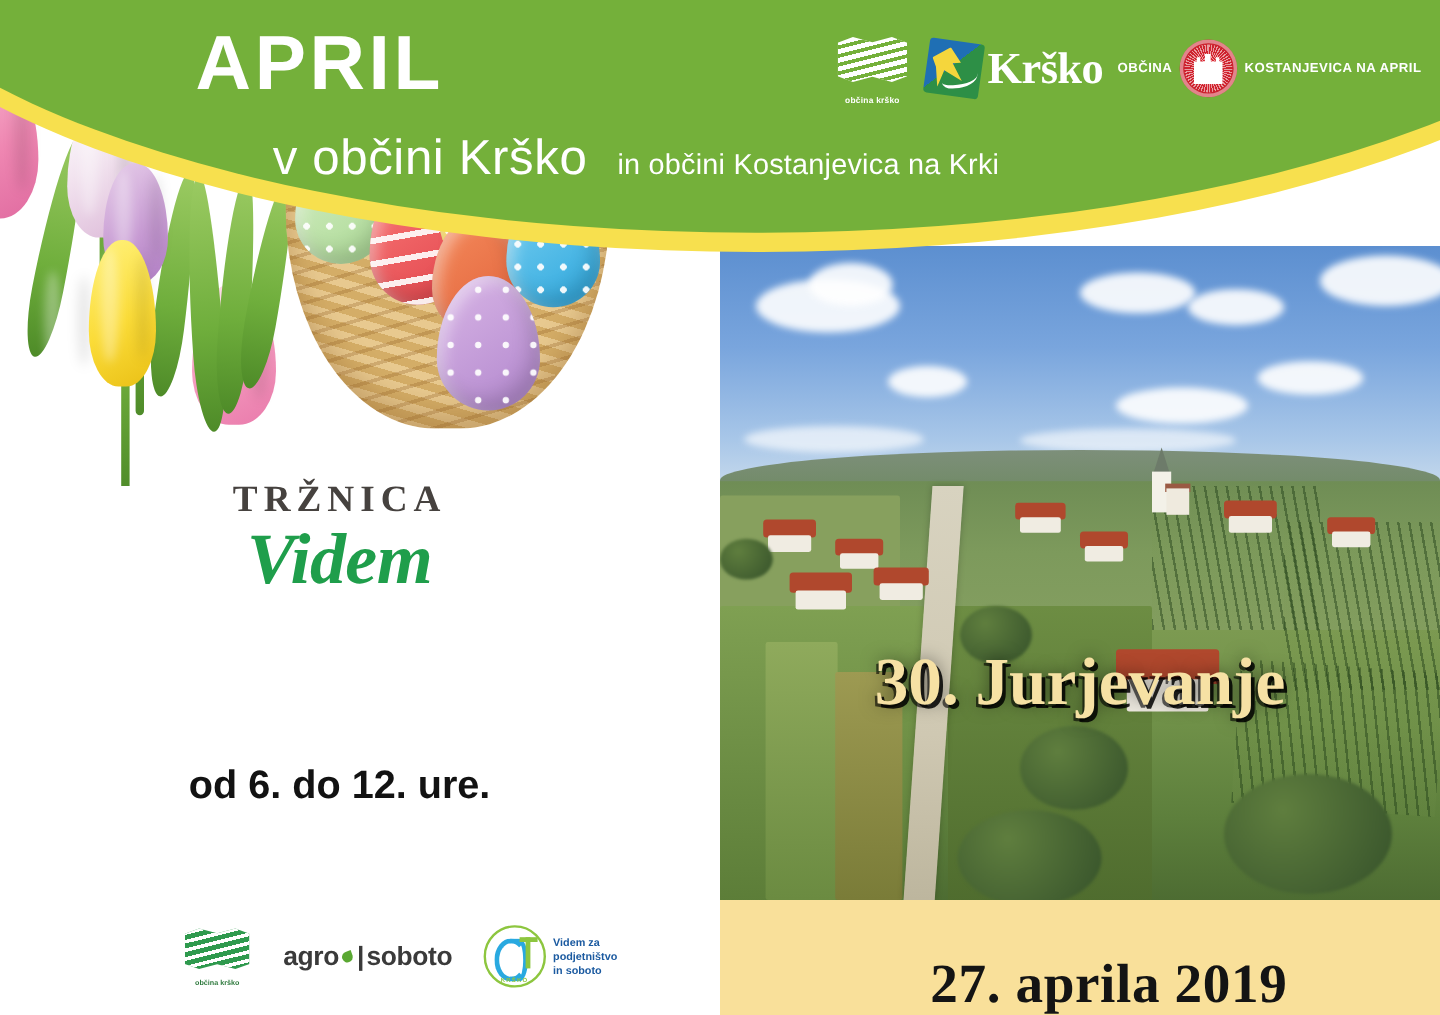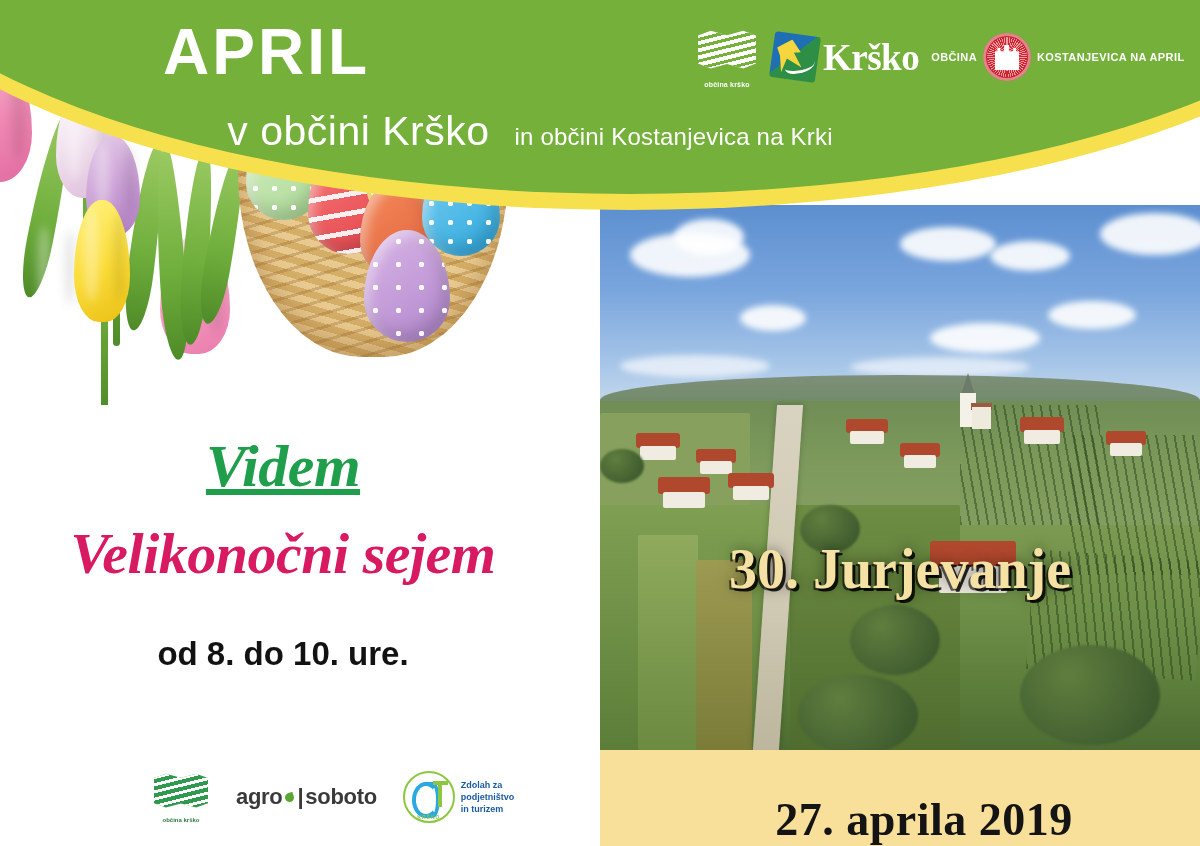--- a/index.html
+++ b/index.html
@@ -211,21 +211,21 @@
 
   
   .trznica{
     position:absolute;left:0;top:398px;width:566px;text-align:center;
     font-family:"Liberation Serif",serif;font-weight:bold;
     font-size:31px;letter-spacing:5px;color:#46423f;
   }
   .videm{
     position:absolute;left:0;top:432px;width:566px;text-align:center;
     font-family:"Liberation Serif",serif;font-style:italic;font-weight:bold;
-    font-size:60px;color:#1f9e4b;letter-spacing:-.5px;text-decoration:underline;
+    font-size:60px;color:#1f9e4b;letter-spacing:-.5px;
   }
   .velikonocni{
     position:absolute;left:0;top:520px;width:566px;text-align:center;
     font-family:"Liberation Serif",serif;font-style:italic;font-weight:bold;
     font-size:58px;color:#d81a62;letter-spacing:-.5px;
   }
   .when{
     position:absolute;left:0;top:630px;width:566px;text-align:center;
     font-family:"Liberation Sans",sans-serif;font-weight:bold;
     font-size:33px;color:#121212;line-height:1.48;
@@ -475,24 +475,24 @@
     <div class="kost-group">
       <div class="kost-lbl">OBČINA</div>
       <div class="kost-seal">
         <div class="ring"></div>
         <div class="castle"></div>
       </div>
       <div class="kost-lbl">KOSTANJEVICA NA APRIL</div>
     </div>
   </div>
 
+  <div class="trznica">TRŽNICA</div>
   <div class="videm">Videm</div>
-  <div class="velikonocni">Velikonočni sejem</div>
   <div class="when">
-    <div>od 8. do 10. ure.</div>
+    <div>od 6. do 12. ure.</div>
   </div>
 
   <div class="footer-logos">
     <div class="f-obcina">
       <div class="flag"></div>
       <div class="flaglines"></div>
       <div class="cap">občina krško</div>
     </div>
 
     <div class="agro">
@@ -504,23 +504,23 @@
 
     <div class="cpt">
       <div class="cpt-mark">
         <div class="c"></div>
         <div class="p"></div>
         <div class="t"></div>
         <div class="t2"></div>
         <div class="krsko-sub">KRŠKO</div>
       </div>
       <div class="cpt-txt">
-        <div>Zdolah za</div>
+        <div>Videm za</div>
         <div>podjetništvo</div>
-        <div>in turizem</div>
+        <div>in soboto</div>
       </div>
     </div>
   </div>
 
   <div class="jur-title">
     <div>30. Jurjevanje</div>
   </div>
 
   <div class="date-bar">
     <span>27. aprila 2019</span>

